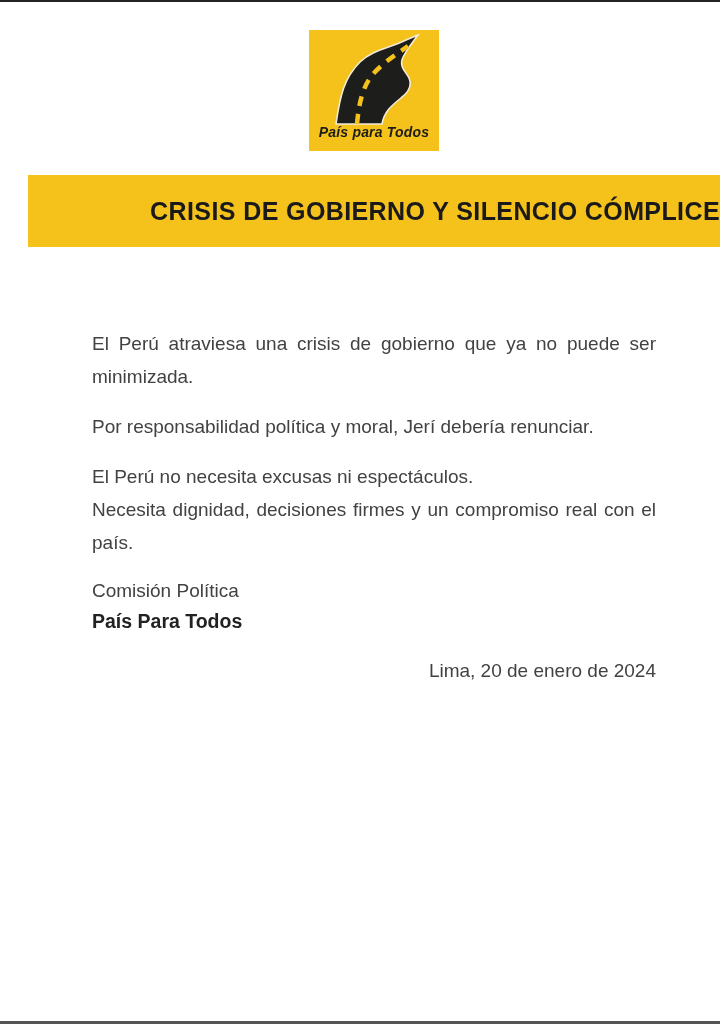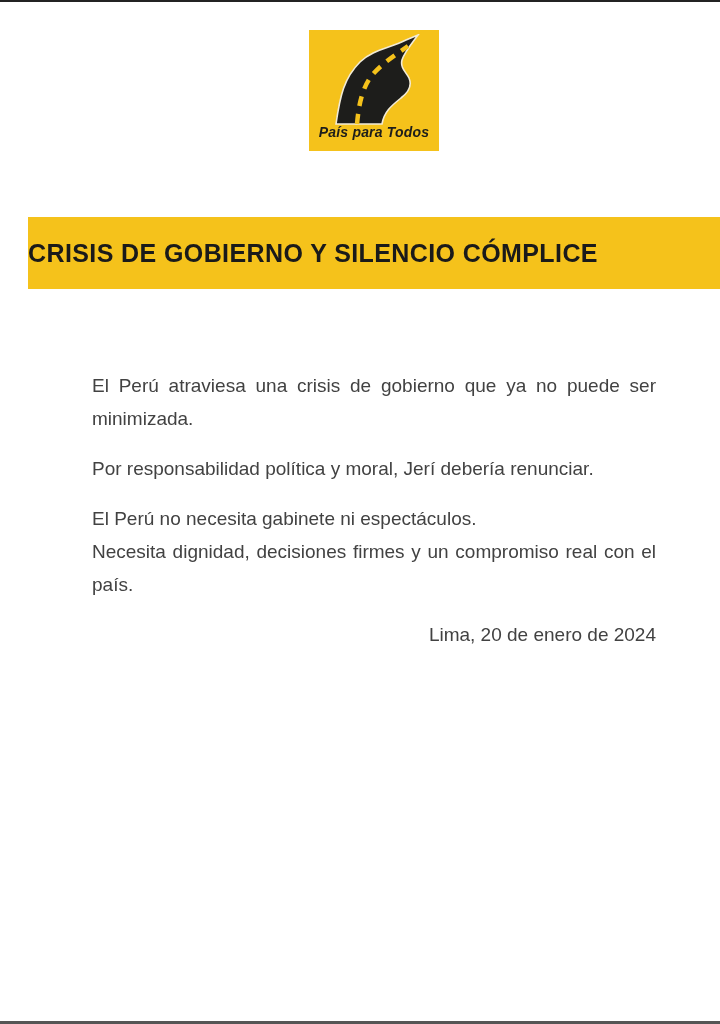--- a/index.html
+++ b/index.html
@@ -41,27 +41,27 @@
     font-weight: bold;
     font-style: italic;
     color: #1d1d1b;
     letter-spacing: 0.2px;
     margin-top: -2px;
     white-space: nowrap;
   }
 
   
   .banner {
-    margin-top: 66px;
+    margin-top: 24px;
     height: 72px;
     width: 100%;
     background: #F5C21B;
     display: flex;
     align-items: center;
-    justify-content: flex-start;
+    justify-content: flex-end;
   }
   .banner h1 {
     font-size: 25px;
     font-weight: bold;
     color: #1a1a1a;
     letter-spacing: 0.4px;
     white-space: nowrap;
   }
 
   
@@ -110,21 +110,25 @@
   </div>
 
   <div class="banner">
     <h1>CRISIS DE GOBIERNO Y SILENCIO CÓMPLICE</h1>
   </div>
 
   <div class="content">
     <p>El Perú atraviesa una crisis de gobierno que ya no puede ser minimizada.</p>
     <p>Por responsabilidad política y moral, Jerí debería renunciar.</p>
     <p>
-      <span>El Perú no necesita gabinete ni espectáculos.</span><br>
+      <span>El Perú no necesita excusas ni espectáculos.</span><br>
       <span>Necesita dignidad, decisiones firmes y un compromiso real con el país.</span>
+    </p>
+    <p class="signature no-justify">
+      <span>Comisión Política</span><br>
+      <span class="party">País Para Todos</span>
     </p>
     <p class="dateline">Lima, 20 de enero de 2024</p>
   </div>
 
   <div class="edge-bar bottom"></div>
 
 </div>
 
 </body></html>

